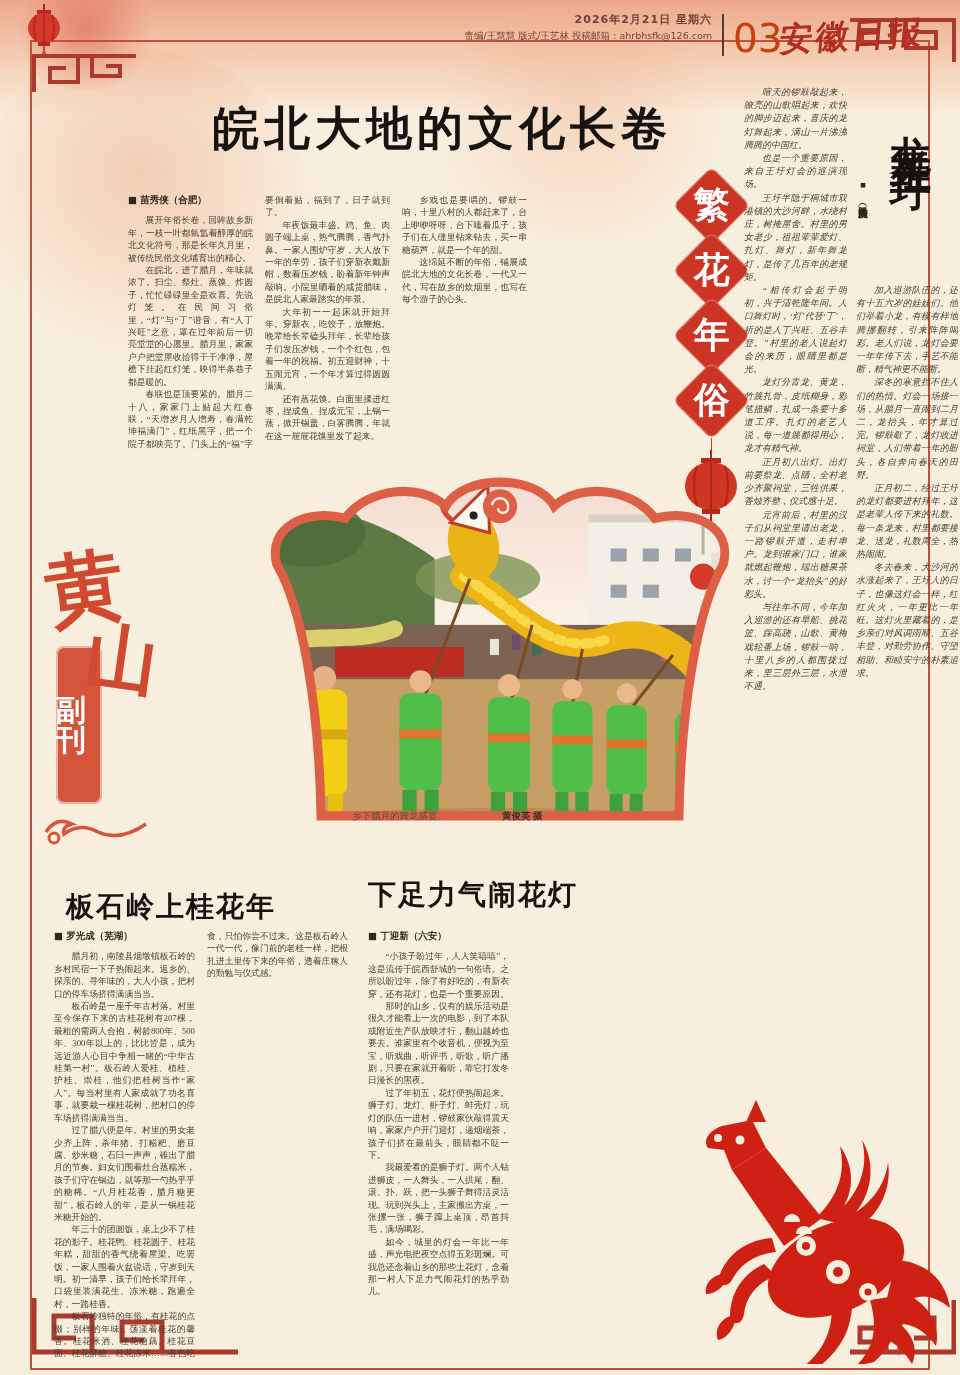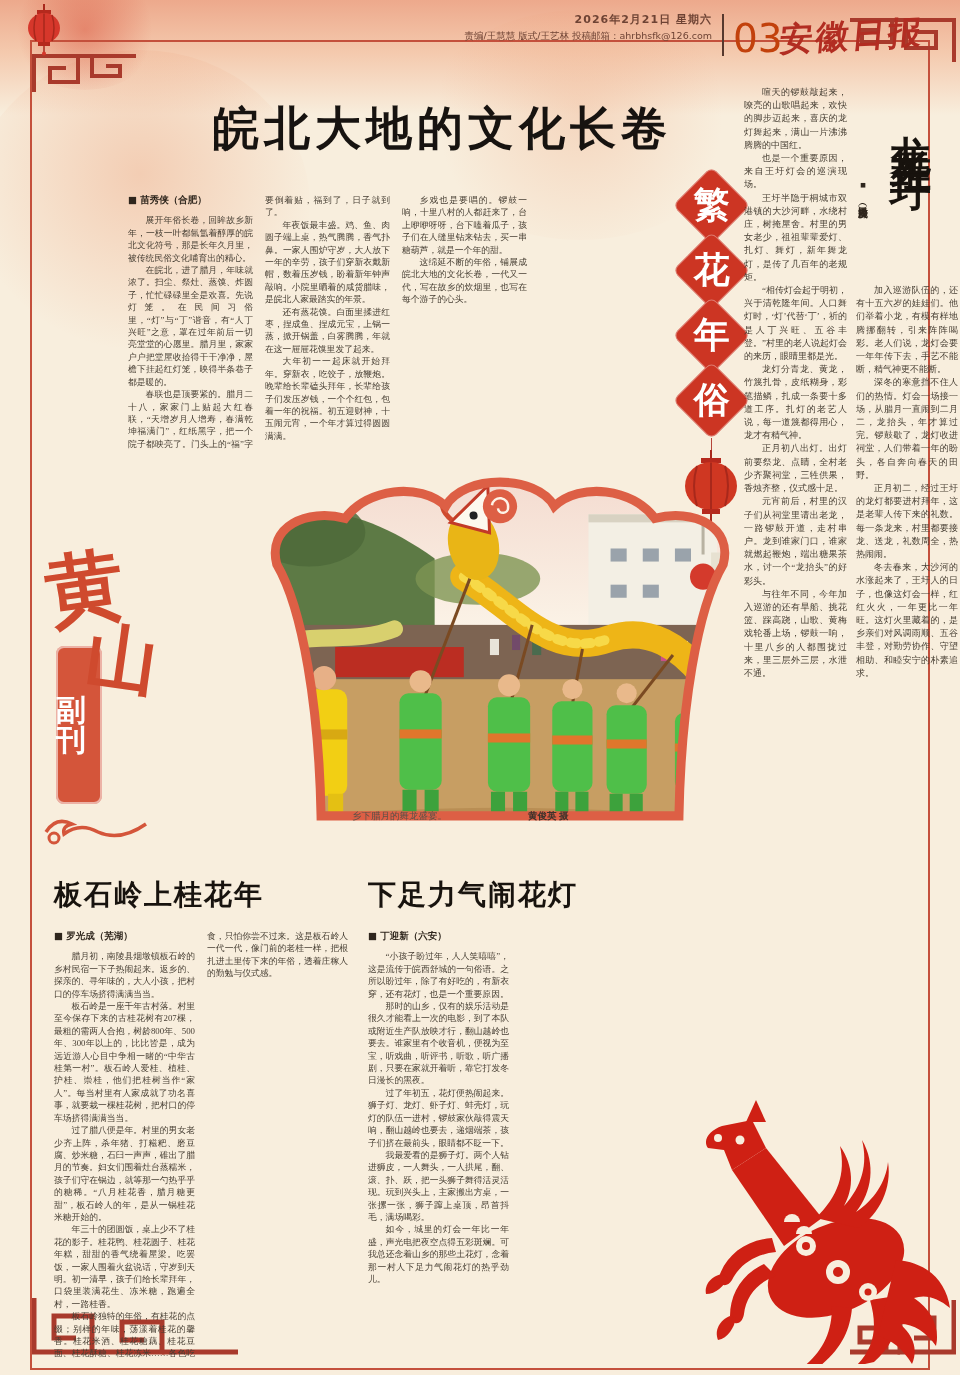--- a/index.html
+++ b/index.html
@@ -33,21 +33,21 @@
               font-size:46px;font-weight:900;color:#171310;letter-spacing:5px;white-space:nowrap;}
   .sec-title{position:absolute;font-size:28px;font-weight:900;color:#18130e;letter-spacing:2px;white-space:nowrap;}
   
   .cols{column-gap:12px;column-fill:auto;font-size:8.8px;line-height:12.4px;
         text-align:justify;color:#463e33;overflow:hidden;}
   .cols p,.vflow p{margin:0;text-indent:2em;}
   .byline{font-size:9.5px;font-weight:bold;color:#2f261d;margin:0 0 8px;font-family:"DejaVu Sans",sans-serif;}
   #main-body{position:absolute;left:128px;top:194px;width:536px;height:272px;column-count:4;}
   #bl-body{position:absolute;left:54px;top:930px;width:294px;height:434px;column-count:2;}
   #bm-body{position:absolute;left:368px;top:930px;width:294px;height:434px;column-count:2;}
-  .rcol{position:absolute;font-size:9px;line-height:13.2px;text-align:justify;color:#463e33;overflow:hidden;}
+  .rcol{position:absolute;font-size:9px;line-height:13.2px;text-align:justify;color:#463e33;overflow:hidden;font-style:italic;}
   #r-col1{left:744px;top:86px;width:103px;height:1002px;}
   #r-col2{left:856px;top:284px;width:102px;height:802px;}
   .r-title{position:absolute;left:884px;top:102px;writing-mode:vertical-rl;text-orientation:upright;
            font-size:41px;font-weight:900;letter-spacing:12px;color:#17120d;}
   .r-byline{position:absolute;left:856px;top:180px;writing-mode:vertical-rl;text-orientation:upright;
             font-size:9.5px;font-weight:bold;color:#2f261d;}
   
   .banner{position:absolute;left:679px;top:168px;width:64px;text-align:center;}
   .diamond{width:55px;height:55px;background:#cc3523;border-radius:7px;transform:rotate(45deg);
            margin:10px auto;display:flex;align-items:center;justify-content:center;
@@ -60,21 +60,21 @@
               transform:rotate(-8deg);line-height:1;}
   .suppl .ch2{position:absolute;left:46px;top:74px;font-size:72px;font-weight:900;color:#cf4a2e;
               transform:rotate(8deg);line-height:1;z-index:2;}
   .seal{position:absolute;left:16px;top:96px;width:46px;height:158px;background:#d4553a;border-radius:8px;
         display:flex;flex-direction:column;align-items:center;justify-content:center;gap:6px;z-index:1;
         box-shadow:inset 0 0 0 2px rgba(255,255,255,.55);}
   .seal span{color:#fff;font-size:30px;font-weight:bold;line-height:1;}
   .suppl svg{position:absolute;left:0;top:252px;}
   
   #photo{position:absolute;left:248px;top:456px;width:504px;height:380px;}
-  .caption-row{position:absolute;left:352px;top:810px;width:300px;display:flex;gap:81px;
+  .caption-row{position:absolute;left:352px;top:810px;width:300px;display:flex;gap:55px;
                font-size:9.5px;color:#5c5248;}
   .caption-credit{font-weight:bold;color:#3c332b;}
   
   .horse{position:absolute;left:688px;top:1096px;}
   .corner-lantern{position:absolute;left:26px;top:4px;}
 </style>
 </head>
 <body>
 
 <div class="page">
@@ -123,22 +123,22 @@
   <div class="masthead">安徽日报</div>
 
   <h1 class="main-title" style="margin:0">皖北大地的文化长卷</h1>
   <div id="main-body" class="cols">
     <div class="byline">■ 苗秀侠（合肥）</div>
     <div>
         <p>展开年俗长卷，回眸故乡新年，一枝一叶都氤氲着醇厚的皖北文化符号，那是长年久月里，被传统民俗文化哺育出的精心。</p>
         <p>在皖北，进了腊月，年味就浓了。扫尘、祭灶、蒸馍、炸圆子，忙忙碌碌里全是欢喜。先说灯笼。在民间习俗里，“灯”与“丁”谐音，有“人丁兴旺”之意，罩在过年前后一切亮堂堂的心愿里。腊月里，家家户户把堂屋收拾得干干净净，屋檐下挂起红灯笼，映得半条巷子都是暖的。</p>
         <p>春联也是顶要紧的。腊月二十八，家家门上贴起大红春联，“天增岁月人增寿，春满乾坤福满门”，红纸黑字，把一个院子都映亮了。门头上的“福”字要倒着贴，福到了，日子就到了。</p>
         <p>年夜饭最丰盛。鸡、鱼、肉圆子端上桌，热气腾腾，香气扑鼻。一家人围炉守岁，大人放下一年的辛劳，孩子们穿新衣戴新帽，数着压岁钱，盼着新年钟声敲响。小院里晒着的咸货腊味，是皖北人家最踏实的年景。</p>
+        <p>大年初一一起床就开始拜年。穿新衣，吃饺子，放鞭炮。晚辈给长辈磕头拜年，长辈给孩子们发压岁钱，一个个红包，包着一年的祝福。初五迎财神，十五闹元宵，一个年才算过得圆圆满满。</p>
         <p>还有蒸花馍。白面里揉进红枣，捏成鱼、捏成元宝，上锅一蒸，掀开锅盖，白雾腾腾，年就在这一屉屉花馍里发了起来。</p>
-        <p>大年初一一起床就开始拜年。穿新衣，吃饺子，放鞭炮。晚辈给长辈磕头拜年，长辈给孩子们发压岁钱，一个个红包，包着一年的祝福。初五迎财神，十五闹元宵，一个年才算过得圆圆满满。</p>
         <p>乡戏也是要唱的。锣鼓一响，十里八村的人都赶来了，台上咿咿呀呀，台下嗑着瓜子，孩子们在人缝里钻来钻去，买一串糖葫芦，就是一个年的甜。</p>
         <p>这绵延不断的年俗，铺展成皖北大地的文化长卷，一代又一代，写在故乡的炊烟里，也写在每个游子的心头。</p>
       </div>
   </div>
 
   <div class="banner">
     <div>
         <div class="diamond">
           <span>繁</span>
         </div>
@@ -301,39 +301,39 @@
     <use href="#fanpath" fill="none" stroke="#dd5f45" stroke-width="9"></use>
     <circle cx="250" cy="50" r="17" fill="#dd5f45"></circle>
     <path d="M250,50 m-8,-1 a8,8 0 1,1 16,2 a5,5 0 0,1 -10,1" fill="none" stroke="#fdf4e8" stroke-width="2.5"></path>
   </svg>
 
   <div class="caption-row">
     <span class="caption-text">乡下腊月的舞龙盛宴。</span>
     <span class="caption-credit">黄俊英 摄</span>
   </div>
 
-  <h2 class="sec-title" style="left:54px;top:876px;margin:0">板石岭上桂花年</h2>
+  <h2 class="sec-title" style="left:54px;top:876px;margin:12px">板石岭上桂花年</h2>
   <div id="bl-body" class="cols">
     <div class="byline">■ 罗光成（芜湖）</div>
     <div>
         <p>腊月初，南陵县烟墩镇板石岭的乡村民宿一下子热闹起来。返乡的、探亲的、寻年味的，大人小孩，把村口的停车场挤得满满当当。</p>
         <p>板石岭是一座千年古村落。村里至今保存下来的古桂花树有207棵，最粗的需两人合抱，树龄800年、500年、300年以上的，比比皆是，成为远近游人心目中争相一睹的“中华古桂第一村”。板石岭人爱桂、植桂、护桂、崇桂，他们把桂树当作“家人”。每当村里有人家成就了功名喜事，就要栽一棵桂花树，把村口的停车场挤得满满当当。</p>
         <p>过了腊八便是年。村里的男女老少齐上阵，杀年猪、打糍粑、磨豆腐、炒米糖，石臼一声声，碓出了腊月的节奏。妇女们围着灶台蒸糯米，孩子们守在锅边，就等那一勺热乎乎的糖稀。“八月桂花香，腊月糖更甜”，板石岭人的年，是从一锅桂花米糖开始的。</p>
         <p>年三十的团圆饭，桌上少不了桂花的影子。桂花鸭、桂花圆子、桂花年糕，甜甜的香气绕着屋梁。吃罢饭，一家人围着火盆说话，守岁到天明。初一清早，孩子们给长辈拜年，口袋里装满花生、冻米糖，跑遍全村，一路桂香。</p>
         <p>板石岭独特的年俗，有桂花的点缀；别样的年味，荡漾着桂花的馨香。桂花米酒、桂花糖藕、桂花豆面、桂花酥糖、桂花冻米……各色吃食，只怕你尝不过来。这是板石岭人一代一代，像门前的老桂一样，把根扎进土里传下来的年俗，透着庄稼人的勤勉与仪式感。</p>
       </div>
   </div>
 
   <h2 class="sec-title" style="left:368px;top:876px;margin:0">下足力气闹花灯</h2>
   <div id="bm-body" class="cols">
     <div class="byline">■ 丁迎新（六安）</div>
     <div>
         <p>“小孩子盼过年，人人笑嘻嘻”，这是流传于皖西舒城的一句俗语。之所以盼过年，除了有好吃的，有新衣穿，还有花灯，也是一个重要原因。</p>
         <p>那时的山乡，仅有的娱乐活动是很久才能看上一次的电影，到了本队或附近生产队放映才行，翻山越岭也要去。谁家里有个收音机，便视为至宝，听戏曲，听评书，听歌，听广播剧，只要在家就开着听，靠它打发冬日漫长的黑夜。</p>
-        <p>过了年初五，花灯便热闹起来。狮子灯、龙灯、虾子灯、蚌壳灯，玩灯的队伍一进村，锣鼓家伙敲得震天响，翻山越岭也要去，递烟端茶，孩子们挤在最前头，眼睛都不眨一下。</p>
+        <p>过了年初五，花灯便热闹起来。狮子灯、龙灯、虾子灯、蚌壳灯，玩灯的队伍一进村，锣鼓家伙敲得震天响，家家户户开门迎灯，递烟端茶，孩子们挤在最前头，眼睛都不眨一下。</p>
         <p>我最爱看的是狮子灯。两个人钻进狮皮，一人舞头，一人拱尾，翻、滚、扑、跃，把一头狮子舞得活灵活现。玩到兴头上，主家搬出方桌，一张摞一张，狮子蹿上桌顶，昂首抖毛，满场喝彩。</p>
         <p>如今，城里的灯会一年比一年盛，声光电把夜空点得五彩斑斓。可我总还念着山乡的那些土花灯，念着那一村人下足力气闹花灯的热乎劲儿。</p>
       </div>
   </div>
 
   <svg class="horse" width="264" height="268" viewBox="0 0 264 268">
     <g fill="#cf2014">
       <ellipse cx="148" cy="172" rx="72" ry="44" transform="rotate(-24 148 172)"></ellipse>
       <path d="M96,150 L134,122 L78,52 L44,74 Z"></path>
       <path d="M44,74 L78,52 L64,24 L34,30 C22,34 14,44 20,52 L36,54 Z"></path>

